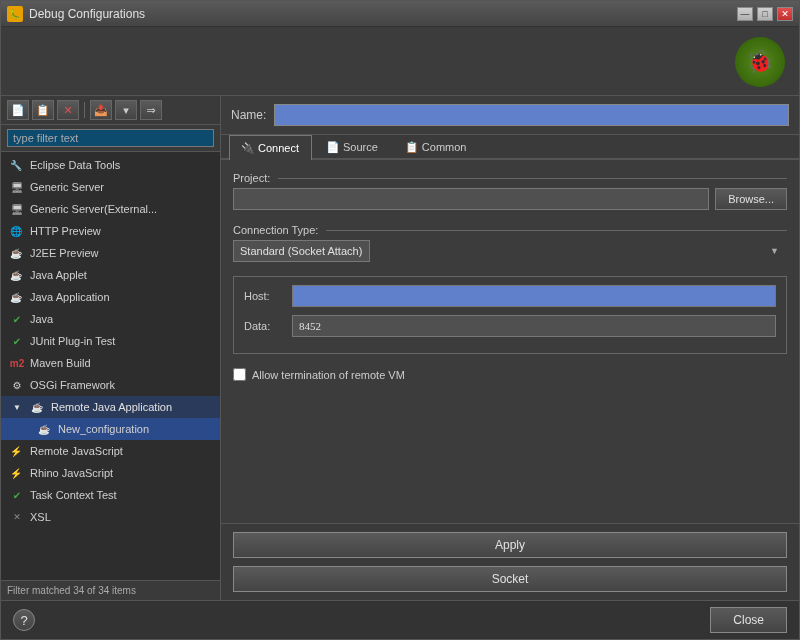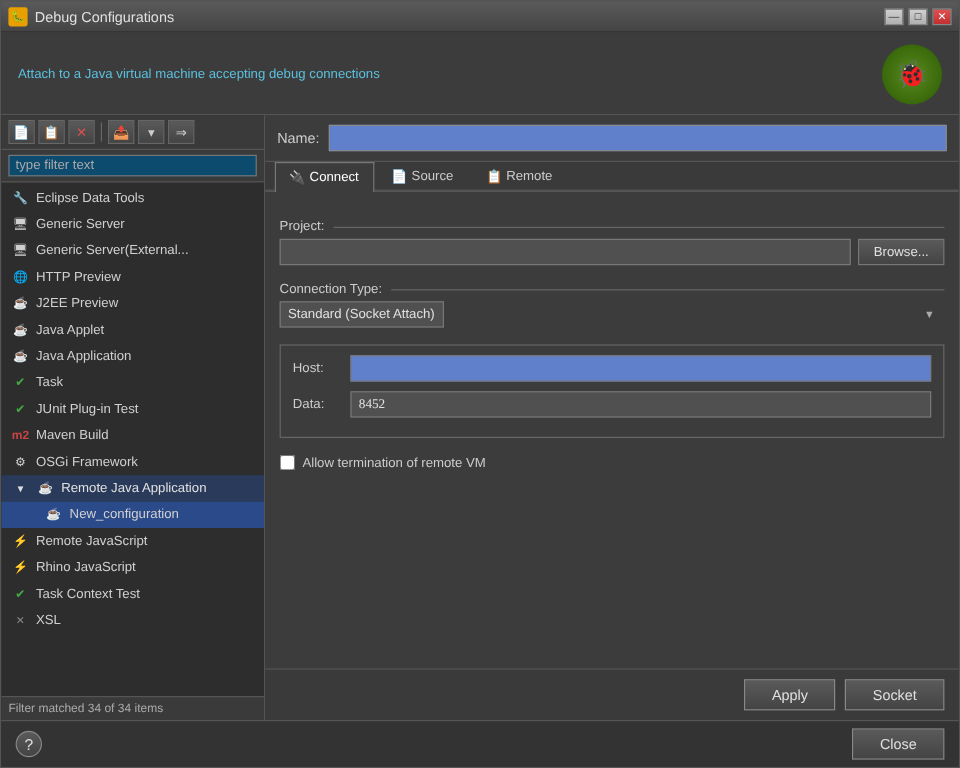--- a/index.html
+++ b/index.html
@@ -246,21 +246,20 @@
       align-items: center;
       justify-content: center;
     }
     .panel-content {
       flex: 1;
       padding: 12px;
       overflow-y: auto;
     }
     .form-group {
       margin-bottom: 14px;
-      margin-top: 11px;
     }
     .form-group-label {
       color: #ccc;
       font-size: 11px;
       margin-bottom: 4px;
       display: flex;
       align-items: center;
       gap: 4px;
     }
     .form-group-label::after {
@@ -352,20 +351,21 @@
       margin-top: 4px;
     }
     .bottom-bar {
       display: flex;
       justify-content: flex-end;
       padding: 8px 12px;
       gap: 8px;
       border-top: 1px solid #555;
       background: #3a3a3a;
       flex-shrink: 0;
+      flex-direction: column;
     }
     .action-btn {
       padding: 5px 22px;
       border: 1px solid #888;
       cursor: pointer;
       font-size: 12px;
       color: #e0e0e0;
       background: linear-gradient(to bottom, #5a5a5a, #444);
     }
     .action-btn:disabled {
@@ -426,21 +426,20 @@
     <span class="title-bar-text">Debug Configurations</span>
     <div class="title-bar-buttons">
       <div class="title-btn">—</div>
       <div class="title-btn">□</div>
       <div class="title-btn close">✕</div>
     </div>
   </div>
 
   <div class="header-area">
     <div class="header-text">
-      <p>Attach to a Java virtual machine accepting debug connections</p>
     </div>
     <div class="header-icon">🐞</div>
   </div>
 
   <div class="main-content">
 
     <div class="sidebar">
       <div class="sidebar-toolbar">
         <div class="toolbar-btn" title="New">📄</div>
         <div class="toolbar-btn" title="Duplicate">📋</div>
@@ -478,21 +477,21 @@
           <div class="list-item">
             <span class="item-icon">☕</span>
             <span>Java Applet</span>
           </div>
           <div class="list-item">
             <span class="item-icon">☕</span>
             <span>Java Application</span>
           </div>
           <div class="list-item">
             <span class="item-icon" style="color:#4a4;">✔</span>
-            <span>Task</span>
+            <span>Java</span>
           </div>
           <div class="list-item">
             <span class="item-icon" style="color:#4a4;">✔</span>
             <span>JUnit Plug-in Test</span>
           </div>
           <div class="list-item">
             <span class="item-icon" style="color:#c44;font-weight:bold;font-size:10px;">m2</span>
             <span>Maven Build</span>
           </div>
           <div class="list-item">
@@ -540,21 +539,21 @@
         <div class="tab active">
           <span class="tab-icon">🔌</span>
           <span>Connect</span>
         </div>
         <div class="tab">
           <span class="tab-icon">📄</span>
           <span>Source</span>
         </div>
         <div class="tab">
           <span class="tab-icon">📋</span>
-          <span>Remote</span>
+          <span>Common</span>
         </div>
       </div>
 
       <div class="panel-content">
 
         <div class="form-group">
           <div class="form-group-label">Project:</div>
           <div class="field-row">
             <input type="text" class="text-input" value="" style="">
             <button class="browse-btn">Browse...</button>

